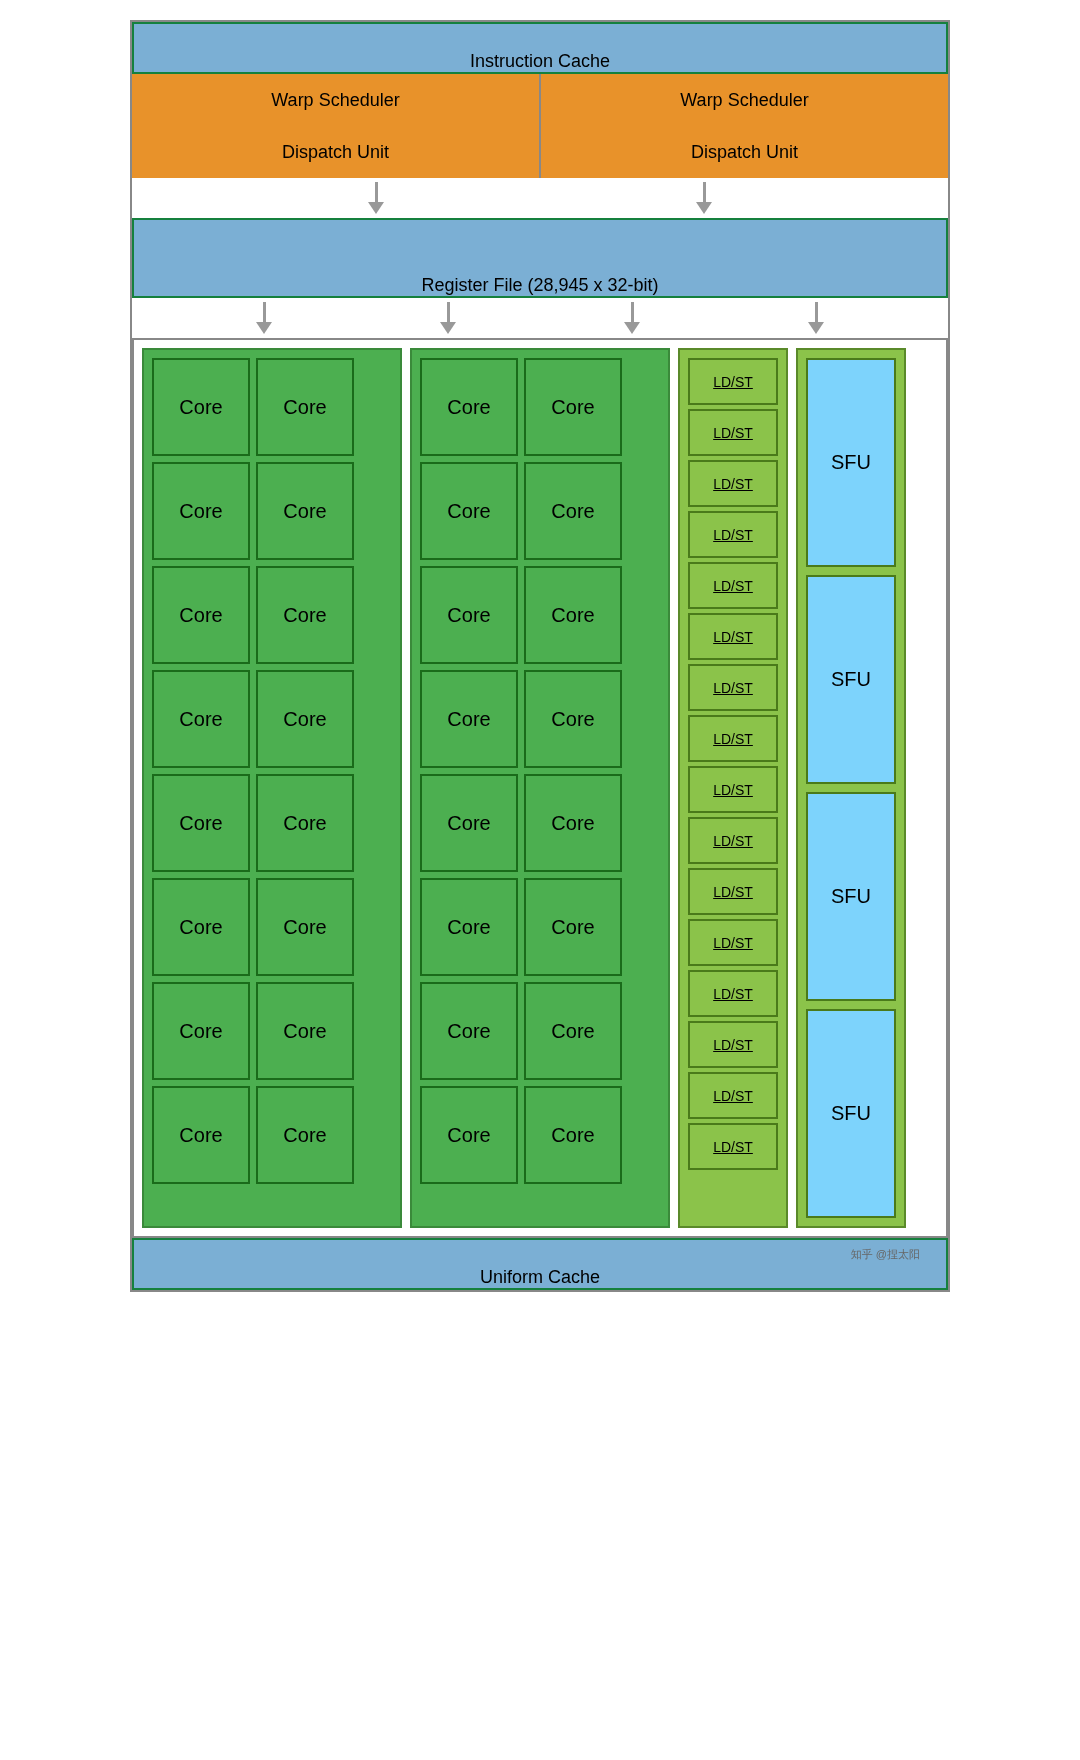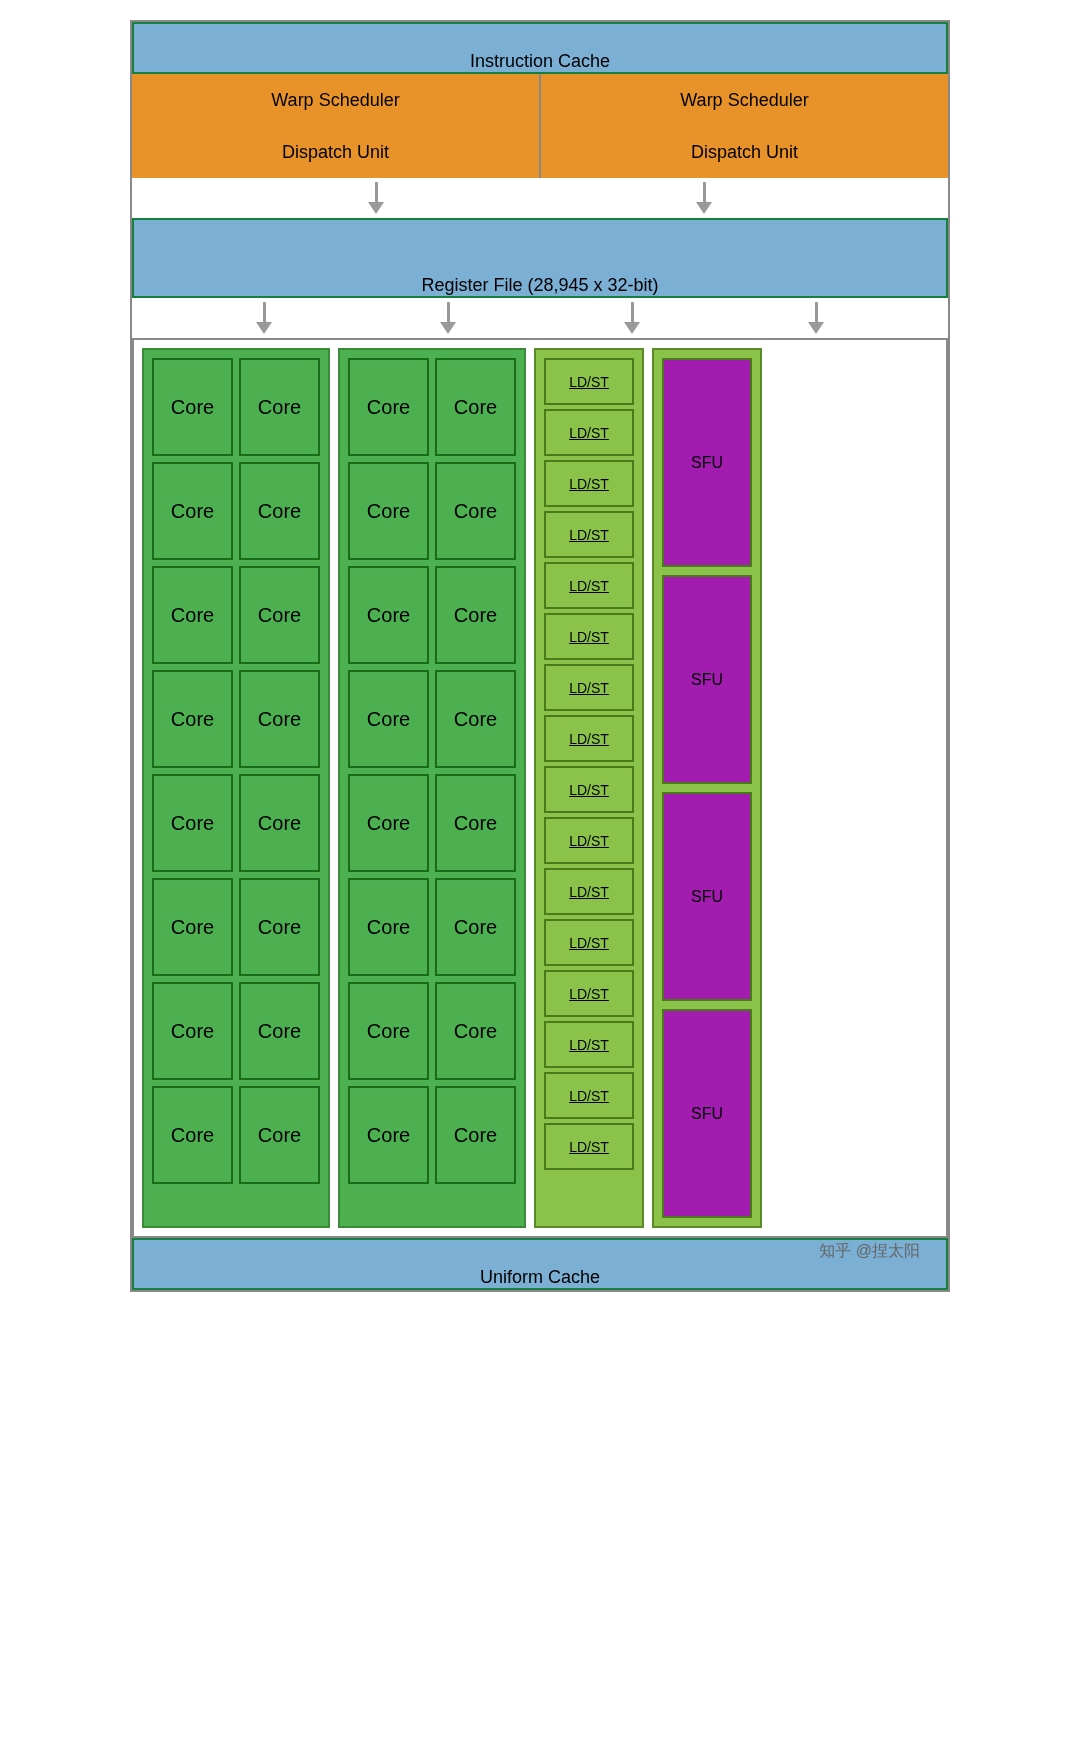--- a/index.html
+++ b/index.html
@@ -99,21 +99,21 @@
     .core-column {
       background: #4caf50;
       border: 2px solid #3a8a3a;
       padding: 8px;
       display: flex;
       flex-direction: column;
       gap: 6px;
       flex: 0 0 auto;
     }
     .core-group {
-      width: 188px;
+      width: 260px;
     }
     .core-row {
       display: flex;
       gap: 6px;
     }
     .core-cell {
       background: #4caf50;
       border: 2px solid #1a6b1a;
       width: 98px;
       height: 98px;
@@ -150,27 +150,27 @@
       background: #8bc34a;
       border: 2px solid #5a8a2a;
       padding: 8px;
       display: flex;
       flex-direction: column;
       gap: 8px;
       flex: 0 0 auto;
       width: 110px;
     }
     .sfu-cell {
-      background: #a21caf;
+      background: #7dd3fc;
       border: 2px solid #4a7a1a;
       flex: 1;
       display: flex;
       align-items: center;
       justify-content: center;
-      font-size: 16px;
+      font-size: 20px;
       color: #000;
     }
     
     .interconnect {
       background: #9bafd4;
       height: 52px;
       width: 100%;
       border-radius: 20px;
       display: flex;
       align-items: center;
@@ -193,21 +193,21 @@
     .uniform-cache {
       background: #7bafd4;
       height: 52px;
       width: 100%;
       font-size: 18px;
     }
     .watermark {
       position: absolute;
       bottom: 30px;
       right: 30px;
-      font-size: 16px;
+      font-size: 11px;
       color: #666;
     }
     .diagram-wrapper {
       position: relative;
       width: 820px;
     }
   </style>
 </head>
 <body>
 

